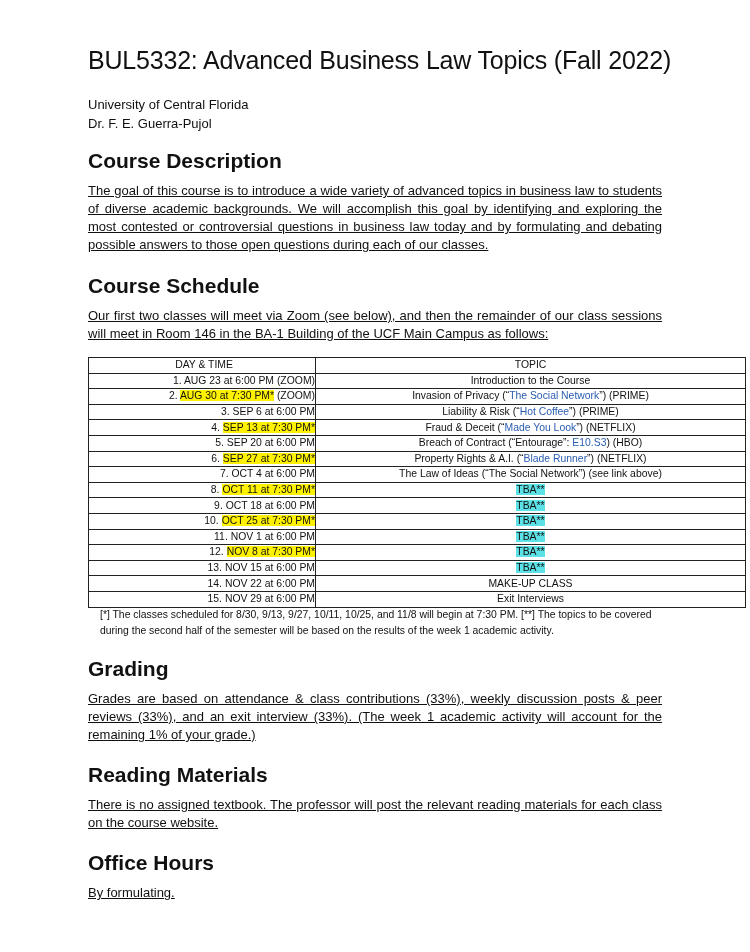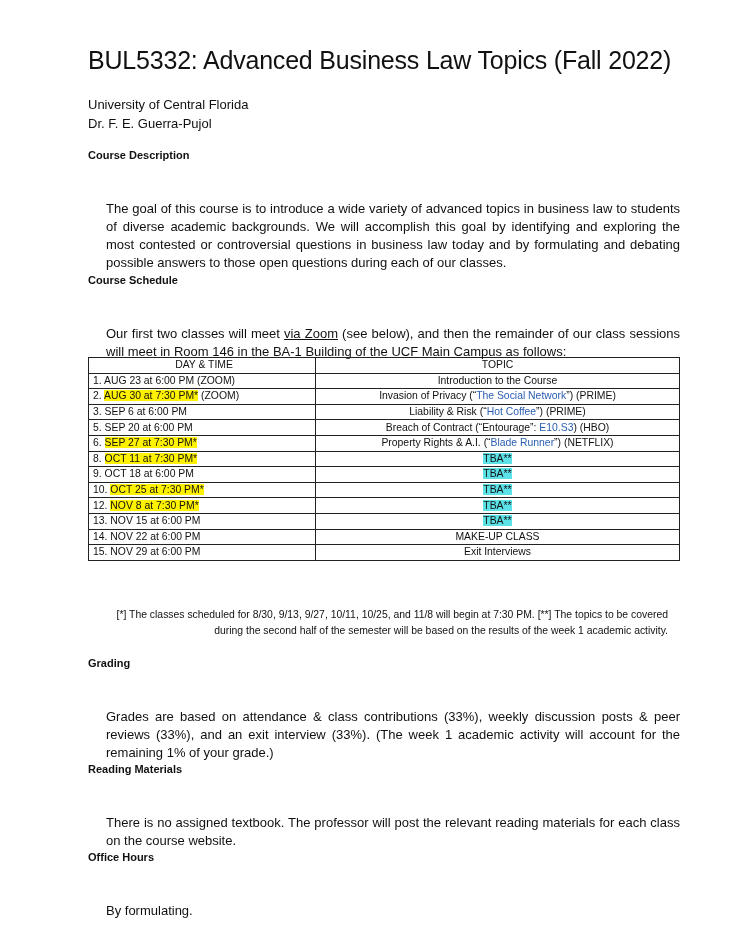--- a/index.html
+++ b/index.html
@@ -1,32 +1,32 @@
 <!DOCTYPE html>
 <html><head>
 <meta charset="utf-8">
 <style>
   html, body { margin:0; padding:0; background:#ffffff; }
   body { width:750px; height:952px; position:relative; overflow:hidden;
          font-family:"Liberation Sans", sans-serif; color:#111; }
   .page { position:absolute; left:88px; top:0; width:574px; }
   .title { position:absolute; top:46px; left:0; font-size:25px; font-weight:normal; white-space:nowrap; letter-spacing:-0.2px; }
   .author { position:absolute; top:95px; left:0; font-size:13px; line-height:19px; }
-  h2 { position:absolute; left:0; margin:0; font-size:11px; font-weight:bold; }
-  p.body { position:absolute; left:0; margin:18px; width:574px; font-size:13px; line-height:18px; text-align:justify; }
+  h2 { position:absolute; left:0; margin:0; font-size:21px; font-weight:bold; }
+  p.body { position:absolute; left:0; margin:0; width:574px; font-size:13px; line-height:18px; text-align:justify;text-decoration:underline; }
   .link { color:#2a5db0; }
   .ul { text-decoration:underline; }
-  table.sched { position:absolute; top:357px; left:0; width:592px; border-collapse:collapse; font-size:10.4px; }
-  table.sched td { border:1px solid #222; padding:0 0 0 4px; height:14.6px; line-height:14px; white-space:nowrap; }
+  table.sched { position:absolute; top:357px; left:0; width:658px; border-collapse:collapse; font-size:10.4px; }
+  table.sched td { border:1px solid #222; padding:0 0 0 4px; height:14.6px; line-height:14px; white-space:nowrap;text-align:right; }
   table.sched td.topic { text-align:center; padding:0; }
   table.sched td.hdr { text-align:center; }
   td.col1 { width:222px; }
   .hl-y { background:#fff200; }
   .hl-c { background:#5ce1e6;text-align:center; }
-  .foot { position:absolute; top:607px; left:0; width:580px; font-size:10.4px; line-height:16px;text-align:right; }
+  .foot { position:absolute; top:607px; left:12px; width:580px; font-size:10.4px; line-height:16px; }
 </style>
 </head>
 <body>
 
 <div class="page">
   <div class="title">BUL5332: Advanced Business Law Topics (Fall 2022)</div>
   <div class="author">
     <div>University of Central Florida</div>
     <div>Dr. F. E. Guerra-Pujol</div>
   </div>
@@ -49,37 +49,49 @@
         </tr>
         <tr>
           <td class="col1"><span>2. </span><span class="hl-y">AUG 30 at 7:30 PM*</span><span> (ZOOM)</span></td>
           <td class="topic"><span class="">Invasion of Privacy (“</span><span class="link">The Social Network</span><span>”) (PRIME)</span></td>
         </tr>
         <tr>
           <td class="col1"><span>3. </span><span class="">SEP 6 at 6:00 PM</span><span></span></td>
           <td class="topic"><span class="">Liability &amp; Risk (“</span><span class="link">Hot Coffee</span><span>”) (PRIME)</span></td>
         </tr>
         <tr>
+          <td class="col1"><span>4. </span><span class="hl-y">SEP 13 at 7:30 PM*</span><span></span></td>
+          <td class="topic"><span class="">Fraud &amp; Deceit (“</span><span class="link">Made You Look</span><span>”) (NETFLIX)</span></td>
+        </tr>
+        <tr>
           <td class="col1"><span>5. </span><span class="">SEP 20 at 6:00 PM</span><span></span></td>
           <td class="topic"><span class="">Breach of Contract (“Entourage”: </span><span class="link">E10.S3</span><span>) (HBO)</span></td>
         </tr>
         <tr>
           <td class="col1"><span>6. </span><span class="hl-y">SEP 27 at 7:30 PM*</span><span></span></td>
           <td class="topic"><span class="">Property Rights &amp; A.I. (“</span><span class="link">Blade Runner</span><span>”) (NETFLIX)</span></td>
+        </tr>
+        <tr>
+          <td class="col1"><span>7. </span><span class="">OCT 4 at 6:00 PM</span><span></span></td>
+          <td class="topic"><span class="">The Law of Ideas (“The Social Network”) (see link above)</span><span></span></td>
         </tr>
         <tr>
           <td class="col1"><span>8. </span><span class="hl-y">OCT 11 at 7:30 PM*</span><span></span></td>
           <td class="topic"><span class="hl-c">TBA**</span><span></span></td>
         </tr>
         <tr>
           <td class="col1"><span>9. </span><span class="">OCT 18 at 6:00 PM</span><span></span></td>
           <td class="topic"><span class="hl-c">TBA**</span><span></span></td>
         </tr>
         <tr>
           <td class="col1"><span>10. </span><span class="hl-y">OCT 25 at 7:30 PM*</span><span></span></td>
+          <td class="topic"><span class="hl-c">TBA**</span><span></span></td>
+        </tr>
+        <tr>
+          <td class="col1"><span>11. </span><span class="">NOV 1 at 6:00 PM</span><span></span></td>
           <td class="topic"><span class="hl-c">TBA**</span><span></span></td>
         </tr>
         <tr>
           <td class="col1"><span>12. </span><span class="hl-y">NOV 8 at 7:30 PM*</span><span></span></td>
           <td class="topic"><span class="hl-c">TBA**</span><span></span></td>
         </tr>
         <tr>
           <td class="col1"><span>13. </span><span class="">NOV 15 at 6:00 PM</span><span></span></td>
           <td class="topic"><span class="hl-c">TBA**</span><span></span></td>
         </tr>

